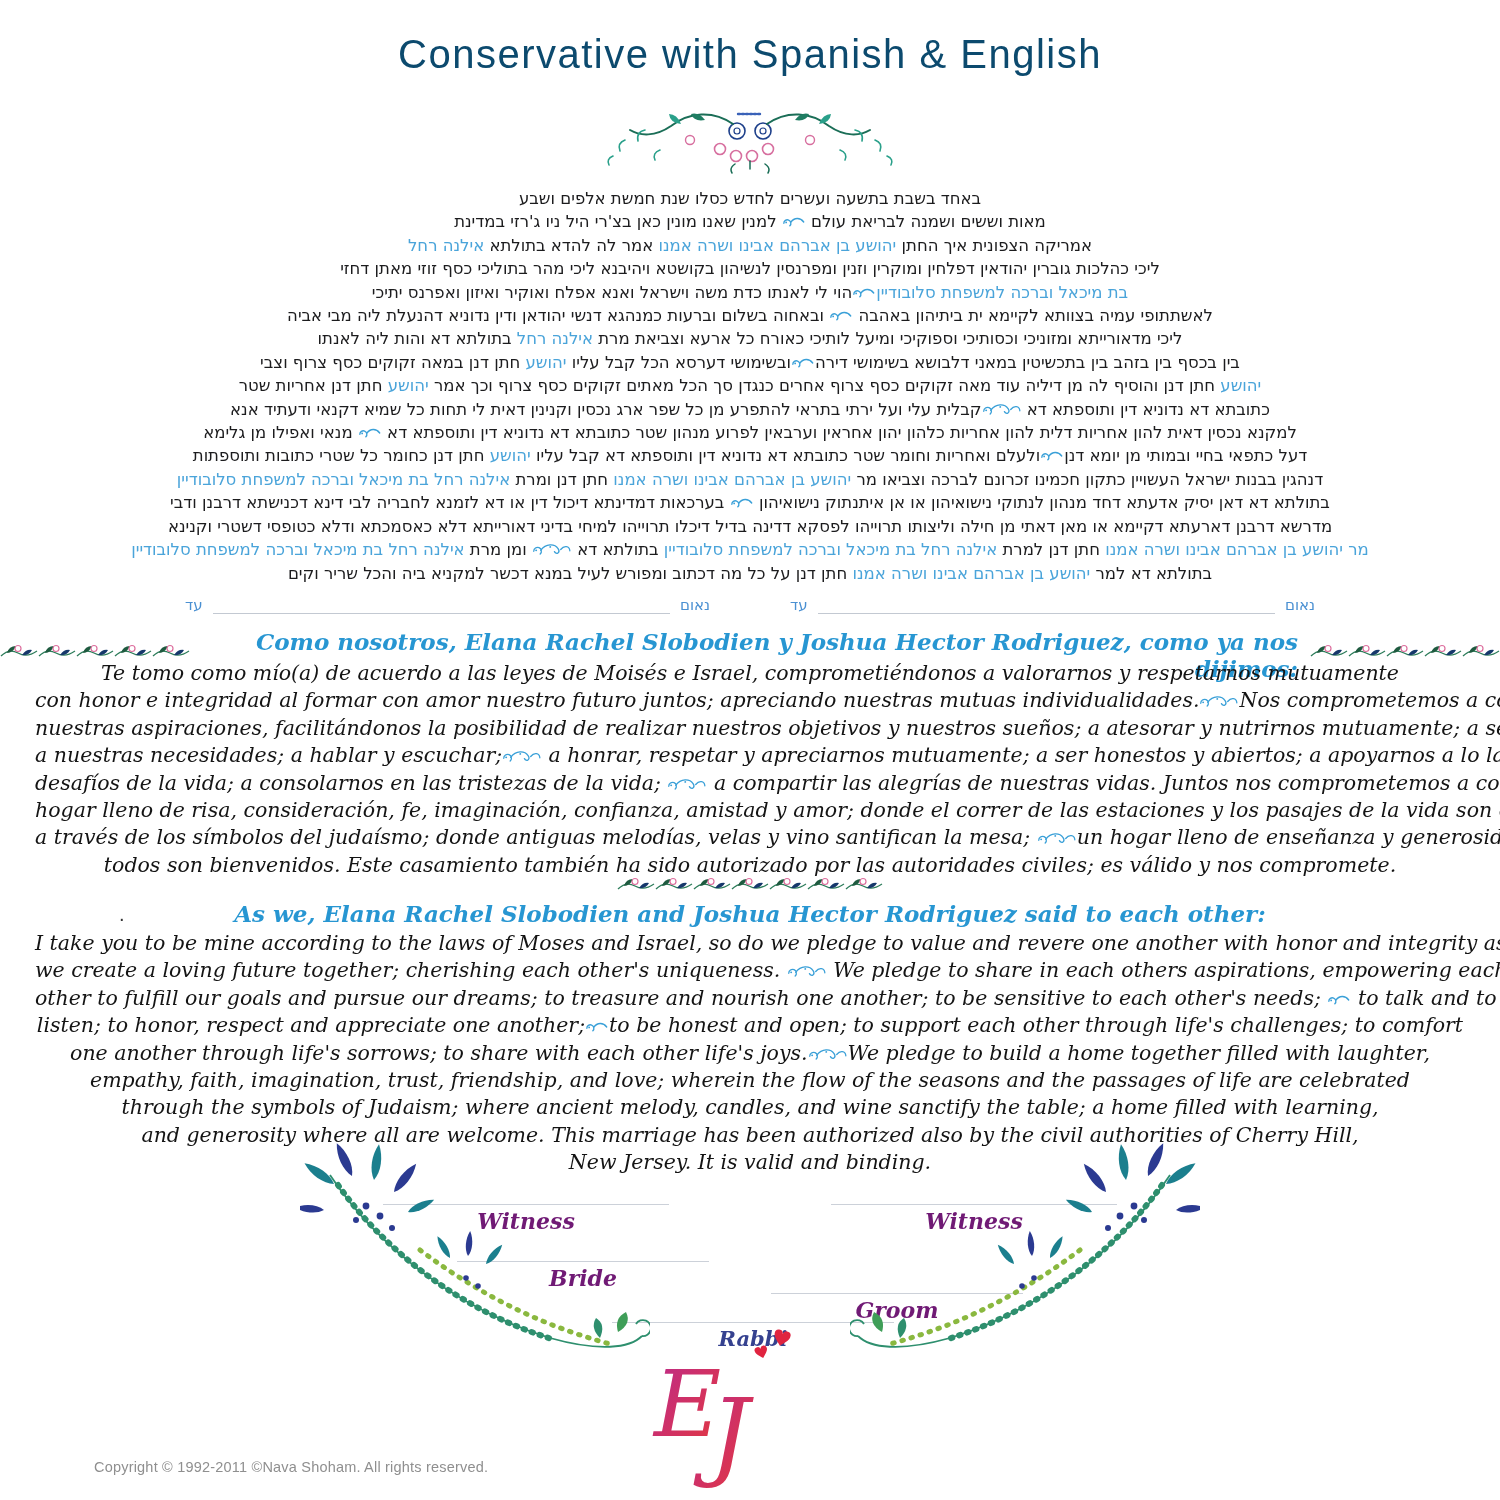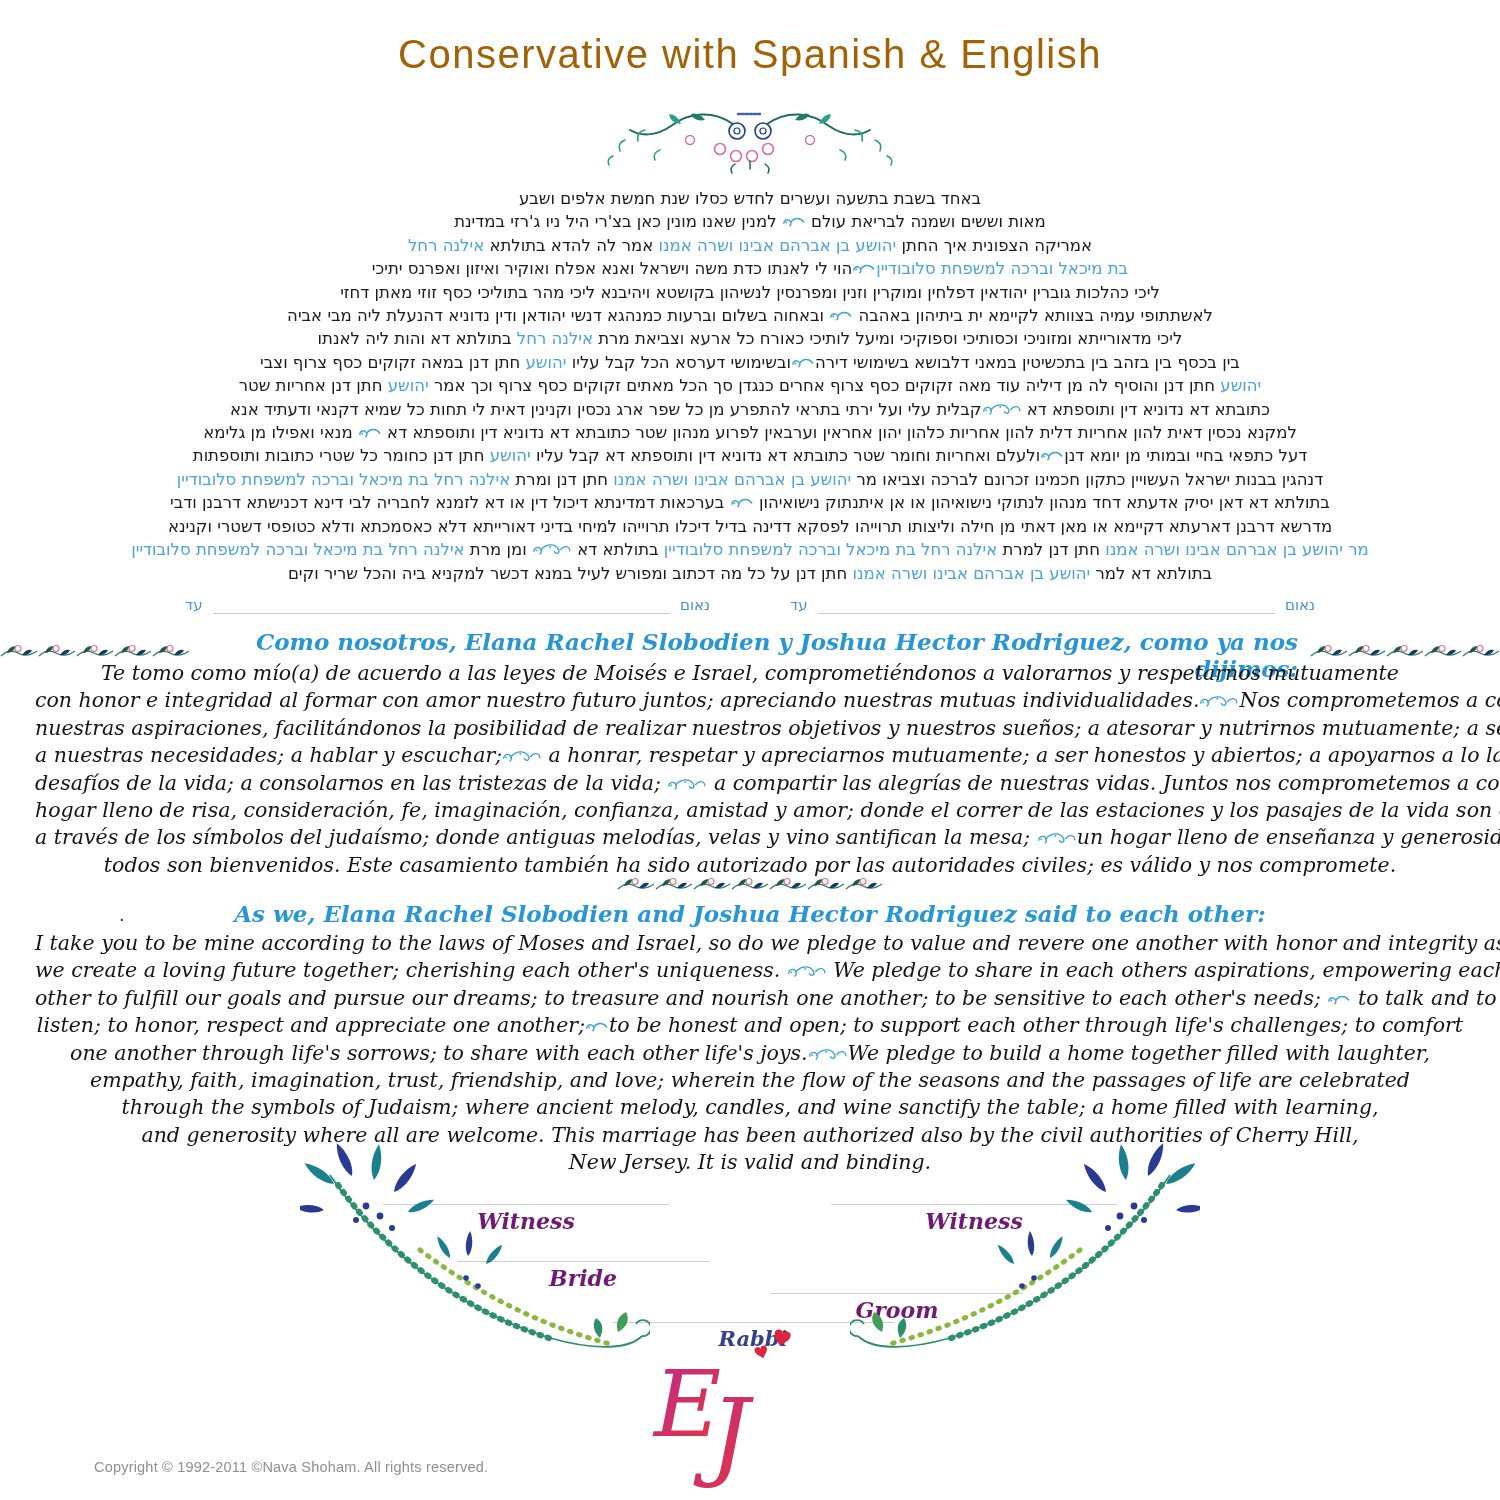--- a/index.html
+++ b/index.html
@@ -1,19 +1,19 @@
 <!DOCTYPE html>
 <html><head>
 <meta charset="utf-8">
 <style>
   html,body{margin:0;padding:0;background:#ffffff;}
   .page{position:relative;width:1500px;height:1500px;background:#fff;overflow:hidden;
         font-family:"Liberation Sans",sans-serif;}
   .title{position:absolute;top:32px;left:0;right:0;text-align:center;
-         font-size:40px;font-weight:400;letter-spacing:1.5px;color:#a16207;}
+         font-size:40px;font-weight:400;letter-spacing:1.5px;color:#0c4a6e;}
   .top-orn{position:absolute;top:104px;left:50%;transform:translateX(-50%);}
 
   
   .heb{position:absolute;top:187px;left:50%;transform:translateX(-50%);width:1300px;
        direction:rtl;text-align:center;font-family:"DejaVu Sans",sans-serif;
        font-size:16.5px;line-height:23.4px;color:#1c1c1e;}
   .heb .line{white-space:nowrap;}
   .b{color:#4aa4da;}
   .orn{display:inline-block;color:#3aa0d8;}
   .orn.o1 svg{width:24px;height:13px;vertical-align:-1px;}
@@ -93,25 +93,25 @@
     </svg>
   </div>
 
   <div class="heb">
       <div class="line"><span>באחד בשבת בתשעה ועשרים לחדש כסלו שנת חמשת אלפים ושבע</span></div>
       <div class="line"><span>מאות וששים ושמנה לבריאת עולם </span><span class="orn o1"><svg viewBox="0 0 26 14" fill="none">
             <path d="M2 9 a3.8 3.8 0 1 1 6.5 2.6 M9.5 8 C13.5 2 20 3 23.5 7.5" stroke="#3aa0d8" stroke-width="1.5" stroke-linecap="round"></path>
             <circle cx="4.5" cy="8" r="1" fill="#3aa0d8"></circle>
           </svg></span><span> למנין שאנו מונין כאן בצ'רי היל ניו ג'רזי במדינת</span></div>
       <div class="line"><span>אמריקה הצפונית איך החתן </span><span class="b">יהושע בן אברהם אבינו ושרה אמנו</span><span> אמר לה להדא בתולתא </span><span class="b">אילנה רחל</span></div>
+      <div class="line"><span>ליכי כהלכות גוברין יהודאין דפלחין ומוקרין וזנין ומפרנסין לנשיהון בקושטא ויהיבנא ליכי מהר בתוליכי כסף זוזי מאתן דחזי</span></div>
       <div class="line"><span class="b">בת מיכאל וברכה למשפחת סלובודיין</span><span class="orn o1"><svg viewBox="0 0 26 14" fill="none">
             <path d="M2 9 a3.8 3.8 0 1 1 6.5 2.6 M9.5 8 C13.5 2 20 3 23.5 7.5" stroke="#3aa0d8" stroke-width="1.5" stroke-linecap="round"></path>
             <circle cx="4.5" cy="8" r="1" fill="#3aa0d8"></circle>
           </svg></span><span>הוי לי לאנתו כדת משה וישראל ואנא אפלח ואוקיר ואיזון ואפרנס יתיכי</span></div>
-      <div class="line"><span>ליכי כהלכות גוברין יהודאין דפלחין ומוקרין וזנין ומפרנסין לנשיהון בקושטא ויהיבנא ליכי מהר בתוליכי כסף זוזי מאתן דחזי</span></div>
       <div class="line"><span>לאשתתופי עמיה בצוותא לקיימא ית ביתיהון באהבה </span><span class="orn o1"><svg viewBox="0 0 26 14" fill="none">
             <path d="M2 9 a3.8 3.8 0 1 1 6.5 2.6 M9.5 8 C13.5 2 20 3 23.5 7.5" stroke="#3aa0d8" stroke-width="1.5" stroke-linecap="round"></path>
             <circle cx="4.5" cy="8" r="1" fill="#3aa0d8"></circle>
           </svg></span><span> ובאחוה בשלום וברעות כמנהגא דנשי יהודאן ודין נדוניא דהנעלת ליה מבי אביה</span></div>
       <div class="line"><span>ליכי מדאורייתא ומזוניכי וכסותיכי וספוקיכי ומיעל לותיכי כאורח כל ארעא וצביאת מרת </span><span class="b">אילנה רחל</span><span> בתולתא דא והות ליה לאנתו</span></div>
       <div class="line"><span>בין בכסף בין בזהב בין בתכשיטין במאני דלבושא בשימושי דירה</span><span class="orn o1"><svg viewBox="0 0 26 14" fill="none">
             <path d="M2 9 a3.8 3.8 0 1 1 6.5 2.6 M9.5 8 C13.5 2 20 3 23.5 7.5" stroke="#3aa0d8" stroke-width="1.5" stroke-linecap="round"></path>
             <circle cx="4.5" cy="8" r="1" fill="#3aa0d8"></circle>
           </svg></span><span>ובשימושי דערסא הכל קבל עליו </span><span class="b">יהושע</span><span> חתן דנן במאה זקוקים כסף צרוף וצבי</span></div>
       <div class="line"><span class="b">יהושע</span><span> חתן דנן והוסיף לה מן דיליה עוד מאה זקוקים כסף צרוף אחרים כנגדן סך הכל מאתים זקוקים כסף צרוף וכך אמר </span><span class="b">יהושע</span><span> חתן דנן אחריות שטר</span></div>

